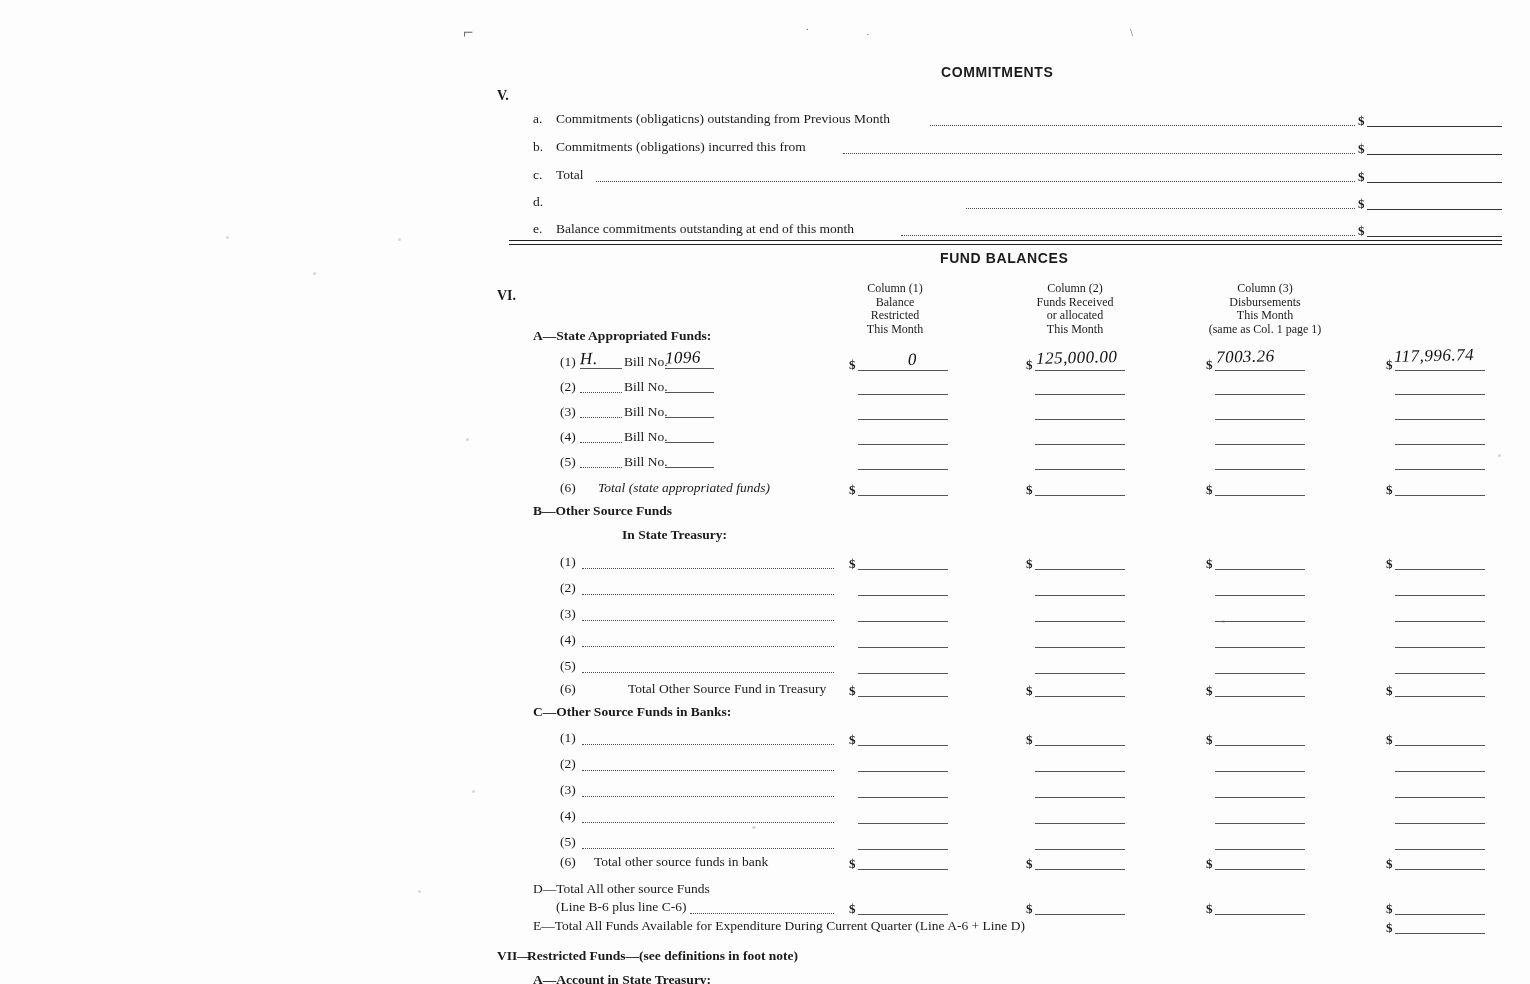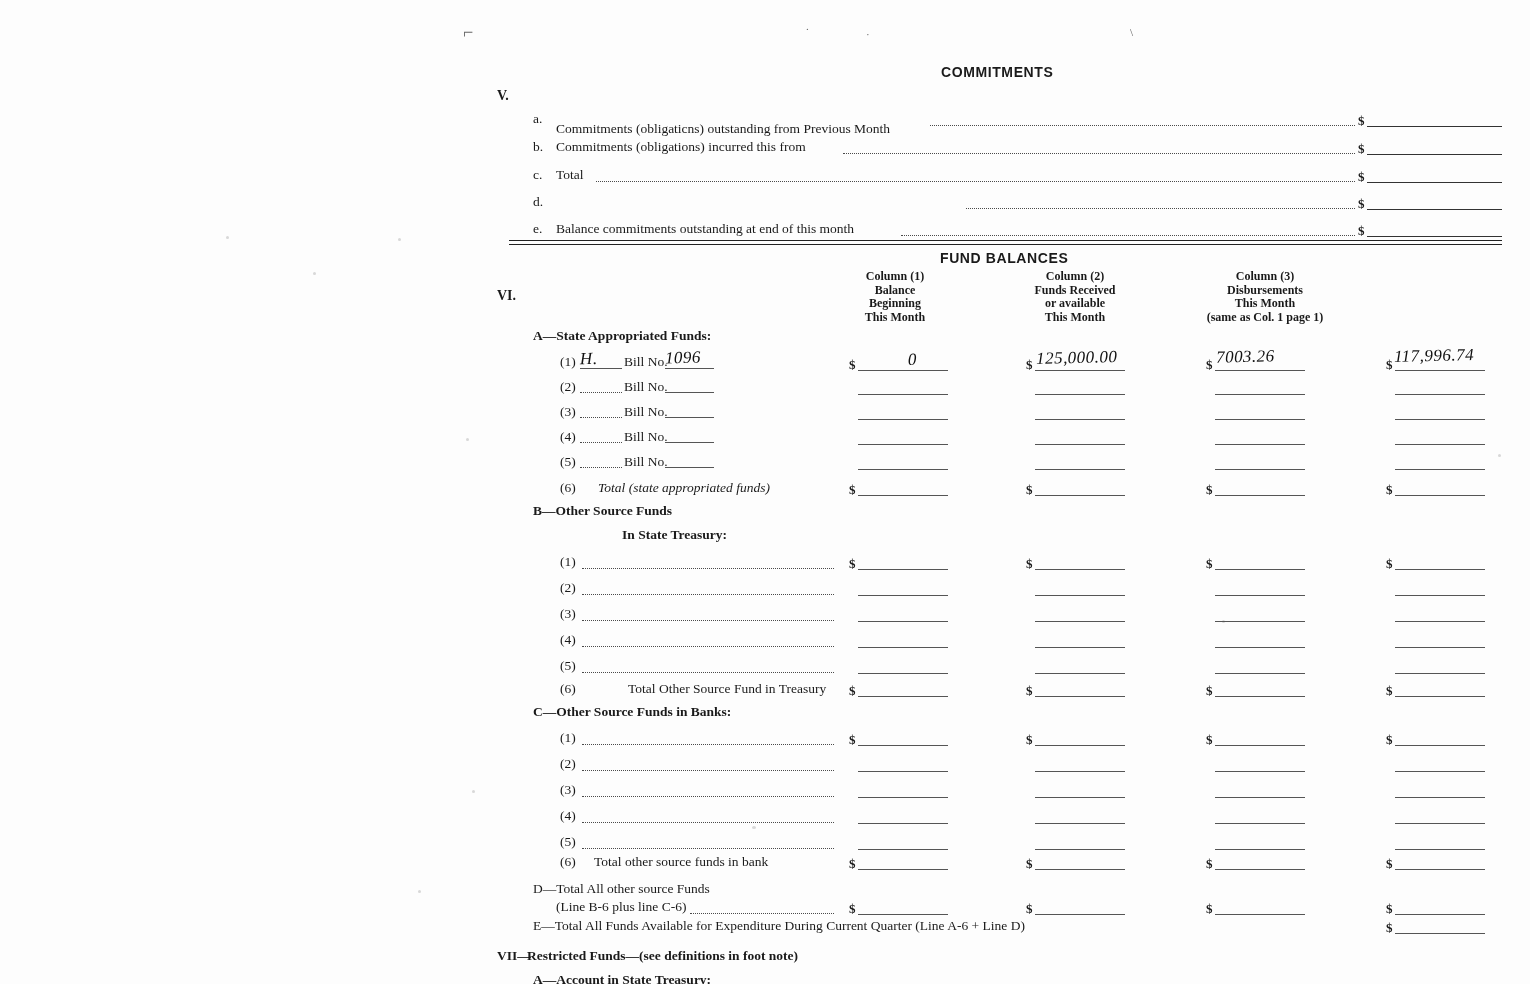--- a/index.html
+++ b/index.html
@@ -71,23 +71,24 @@
     font-family: "Liberation Serif", serif;
     font-size: 13px;
     font-weight: bold;
   }
 
   .colhead {
     position: absolute;
     width: 170px;
     text-align: center;
     font-family: "Liberation Serif", serif;
-    font-weight: bold;
+    font-weight: normal;
     font-size: 12px;
     line-height: 13.5px;
+    margin-top: 12px;
   }
 
   .hand {
     position: absolute;
     font-family: "Liberation Serif", serif;
     font-style: italic;
     font-size: 17px;
     color: #111;
     letter-spacing: .5px;
     transform: rotate(-1.4deg);
@@ -116,21 +117,21 @@
   <div class="scan-speck" style="left:472px;top:790px;width:3px;height:3px;"></div>
   <div class="scan-speck" style="left:418px;top:890px;width:3px;height:3px;"></div>
   <div class="scan-speck" style="left:1498px;top:454px;width:3px;height:3px;"></div>
   <div class="scan-speck" style="left:1222px;top:620px;width:3px;height:3px;"></div>
   <div class="scan-speck" style="left:752px;top:826px;width:4px;height:3px;"></div>
 
   <div class="sec-title" style="left:941px;top:64px;">COMMITMENTS</div>
   <div class="roman" style="left:497px;top:88px;">V.</div>
 
   <div class="lbl" style="left:533px;top:111px;">a.</div>
-  <div class="lbl" style="left:556px;top:121px;">Commitments (obligaticns) outstanding from Previous Month</div>
+  <div class="lbl" style="left:556px;top:111px;">Commitments (obligaticns) outstanding from Previous Month</div>
   <div class="dots" style="left:930px;top:125px;width:425px;"></div>
   <div class="dollar" style="left:1358px;top:113px;">$</div>
   <div class="rule" style="left:1367px;top:126px;width:135px;"></div>
 
   <div class="lbl" style="left:533px;top:139px;">b.</div>
   <div class="lbl" style="left:556px;top:139px;">Commitments (obligations) incurred this from</div>
   <div class="dots" style="left:843px;top:153px;width:512px;"></div>
   <div class="dollar" style="left:1358px;top:141px;">$</div>
   <div class="rule" style="left:1367px;top:154px;width:135px;"></div>
 
@@ -152,27 +153,27 @@
   <div class="rule" style="left:1367px;top:236px;width:135px;"></div>
 
   <div class="rule double" style="left:509px;top:240px;width:993px;"></div>
 
   <div class="sec-title" style="left:940px;top:250px;">FUND BALANCES</div>
   <div class="roman" style="left:497px;top:288px;">VI.</div>
 
   <div class="colhead" style="left:810px;top:270px;">
     <div>Column (1)</div>
     <div>Balance</div>
-    <div>Beginning</div>
+    <div>Restricted</div>
     <div>This Month</div>
   </div>
   <div class="colhead" style="left:990px;top:270px;">
     <div>Column (2)</div>
     <div>Funds Received</div>
-    <div>or available</div>
+    <div>or allocated</div>
     <div>This Month</div>
   </div>
   <div class="colhead" style="left:1170px;top:270px;width:190px;">
     <div>Column (3)</div>
     <div>Disbursements</div>
     <div>This Month</div>
     <div>(same as Col. 1 page 1)</div>
   </div>
 
   <div class="lbl bold" style="left:533px;top:328px;">A—State Appropriated Funds:</div>

